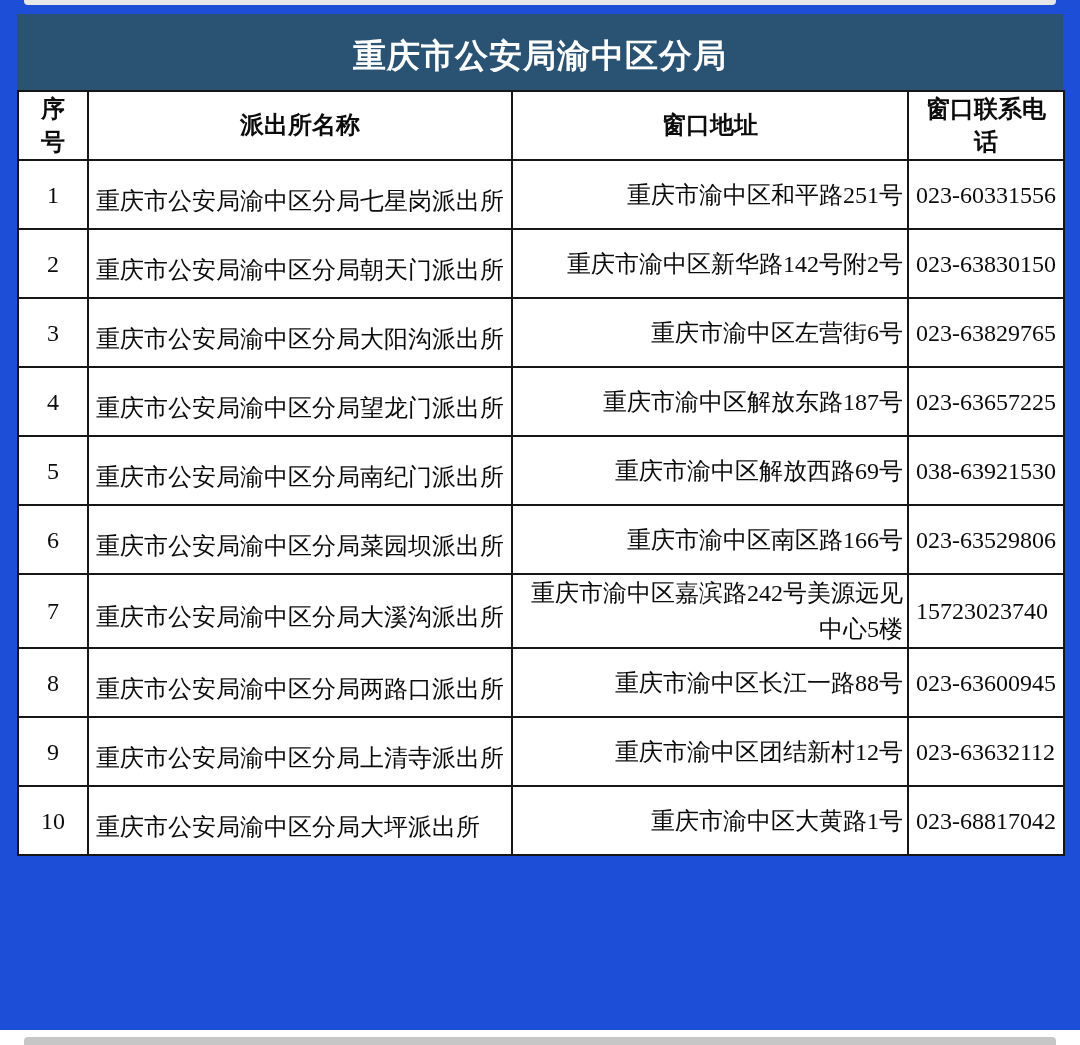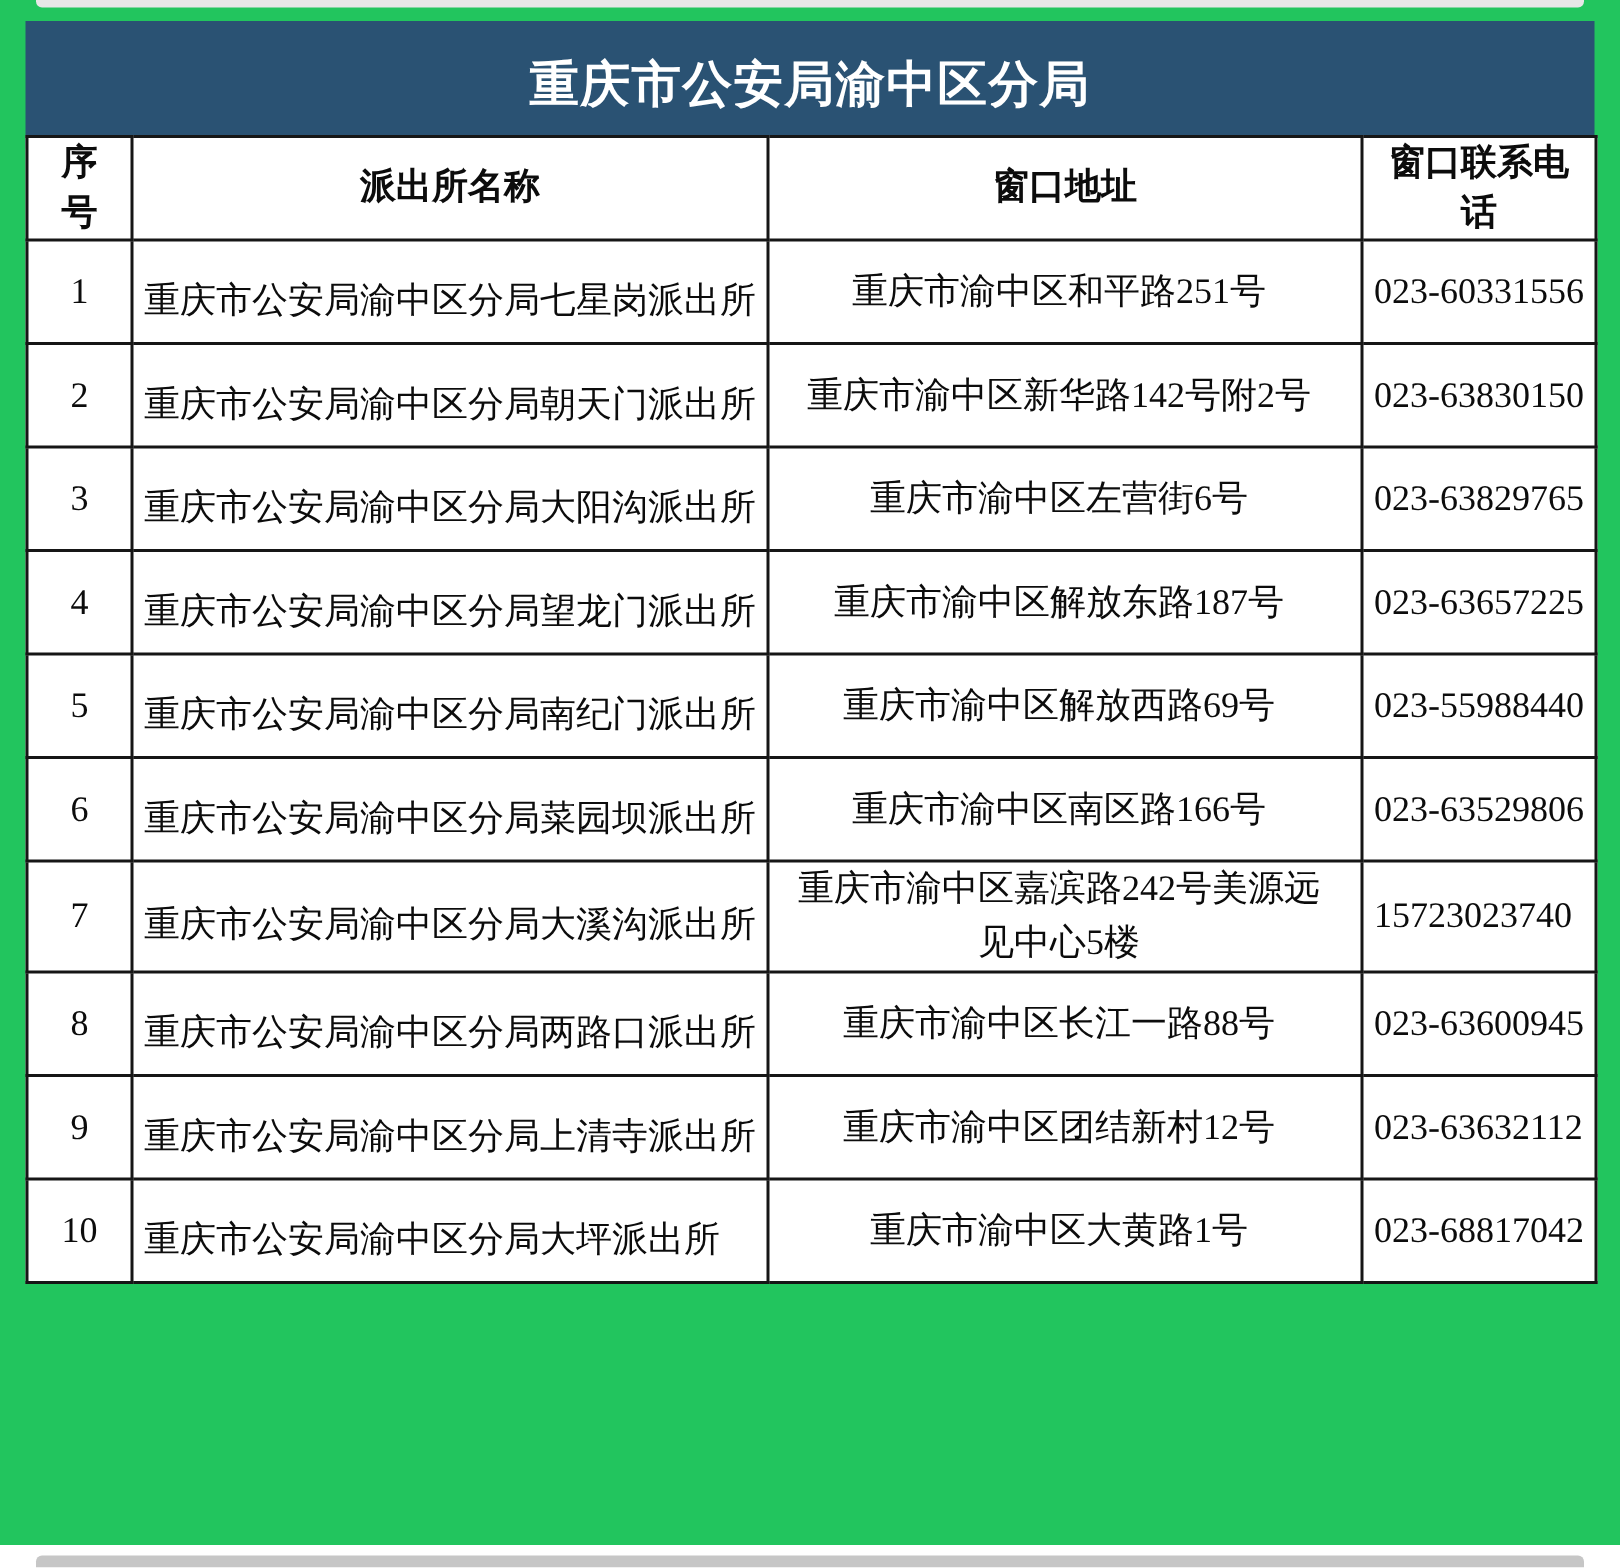--- a/index.html
+++ b/index.html
@@ -8,21 +8,21 @@
     background: #ffffff;
     width: 1080px;
     height: 1045px;
     overflow: hidden;
     font-family: "Liberation Serif", "DejaVu Serif", serif;
   }
   .page {
     position: relative;
     width: 1080px;
     height: 1030px;
-    background: #22c55e;
+    background: #1d4ed8;
   }
   .edge-strip-top {
     position: absolute;
     left: 24px;
     top: 0;
     width: 1032px;
     height: 5px;
     background: #e7e7e7;
     border-radius: 0 0 4px 4px;
   }
@@ -84,21 +84,21 @@
     font-size: 24px;
     line-height: 1.5;
     font-family: "Liberation Serif", "DejaVu Serif", serif;
   }
   .col-no      { width: 70px;  }
   .col-name    { width: 424px; margin-top: 38px; }
   .col-address { width: 396px; }
   .col-phone   { width: 156px; }
   td.col-no      { text-align: center; }
   td.col-name    { text-align: left; padding: 12px 4px 0 7px; }
-  td.col-address { text-align: center; padding: 0 16px 0 8px; }
+  td.col-address { text-align: right; padding: 0 4px 0 8px; }
   td.col-phone   { text-align: left; padding: 0 2px 0 7px; margin-left: 46px; }
 </style>
 </head>
 <body>
 
 <div class="page">
 
   <div class="edge-strip-top"></div>
 
   <div class="title-bar">
@@ -136,21 +136,21 @@
         <tr>
     <td class="col-no">4</td>
     <td class="col-name">重庆市公安局渝中区分局望龙门派出所</td>
     <td class="col-address">重庆市渝中区解放东路187号</td>
     <td class="col-phone">023-63657225</td>
   </tr>
         <tr>
     <td class="col-no">5</td>
     <td class="col-name">重庆市公安局渝中区分局南纪门派出所</td>
     <td class="col-address">重庆市渝中区解放西路69号</td>
-    <td class="col-phone">023-55988440</td>
+    <td class="col-phone">038-63921530</td>
   </tr>
         <tr>
     <td class="col-no">6</td>
     <td class="col-name">重庆市公安局渝中区分局菜园坝派出所</td>
     <td class="col-address">重庆市渝中区南区路166号</td>
     <td class="col-phone">023-63529806</td>
   </tr>
         <tr>
     <td class="col-no">7</td>
     <td class="col-name">重庆市公安局渝中区分局大溪沟派出所</td>

